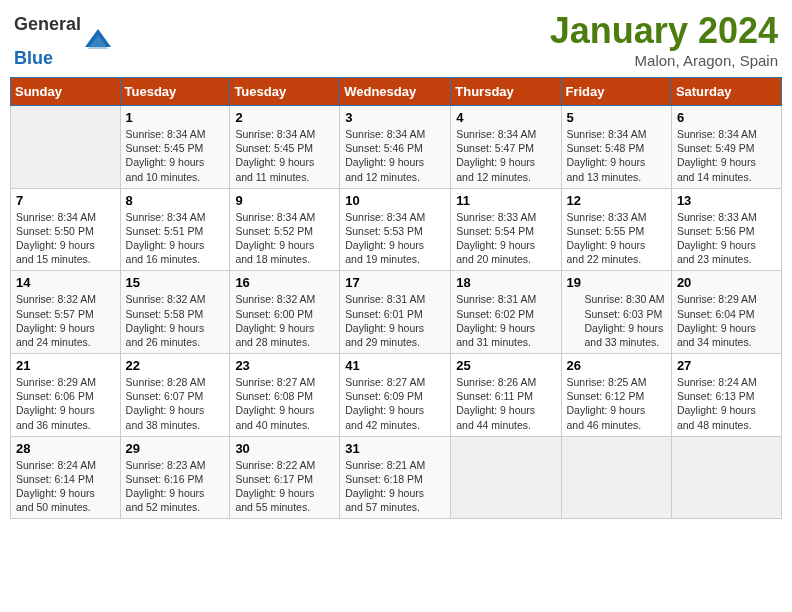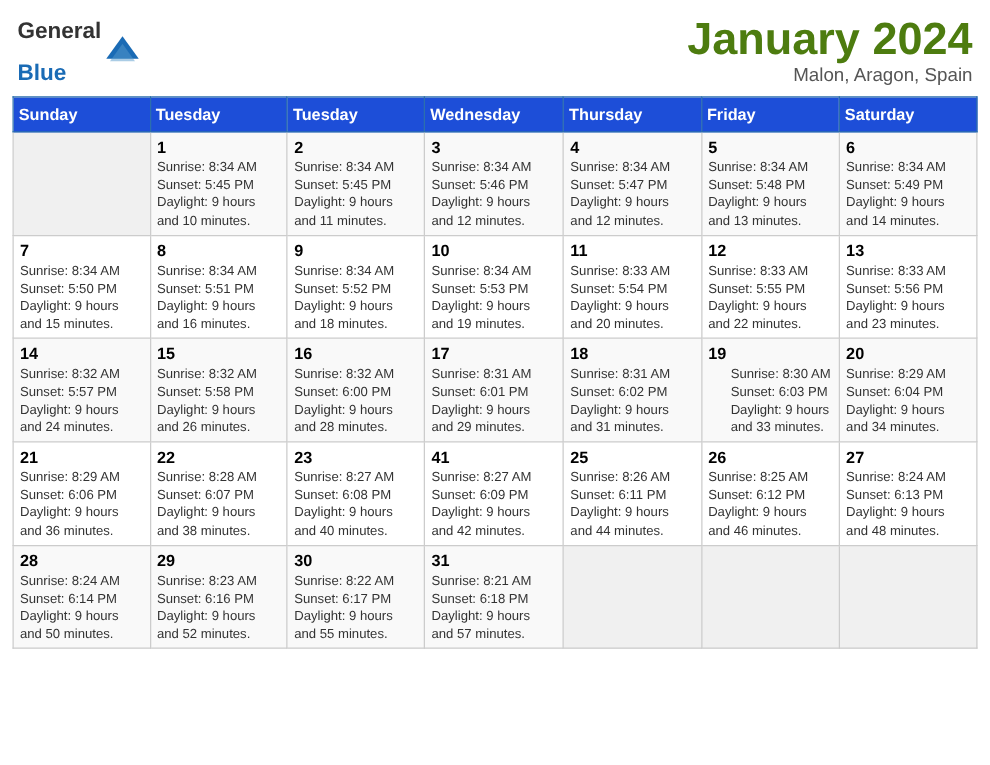--- a/index.html
+++ b/index.html
@@ -54,21 +54,21 @@
     .title-location {
       font-size: 15px;
       color: #555;
     }
     table {
       width: 100%;
       border-collapse: collapse;
       font-size: 11px;
     }
     thead th {
-      background-color: #1d4ed8;
+      background-color: #c2410c;
       color: #fff;
       padding: 6px 4px;
       text-align: left;
       font-size: 13px;
       font-weight: bold;
       border: 1px solid #2c6fad;
     }
     tbody td {
       border: 1px solid #ccc;
       padding: 4px 5px;

